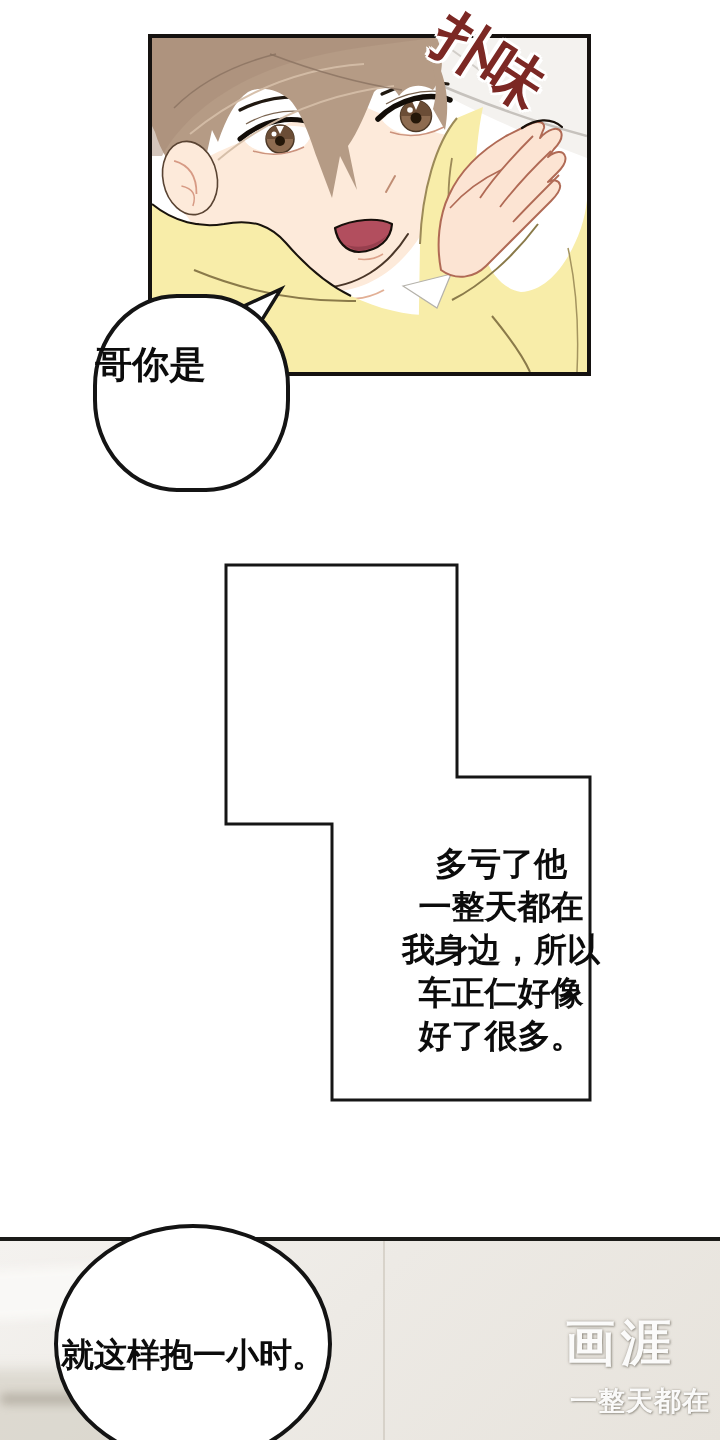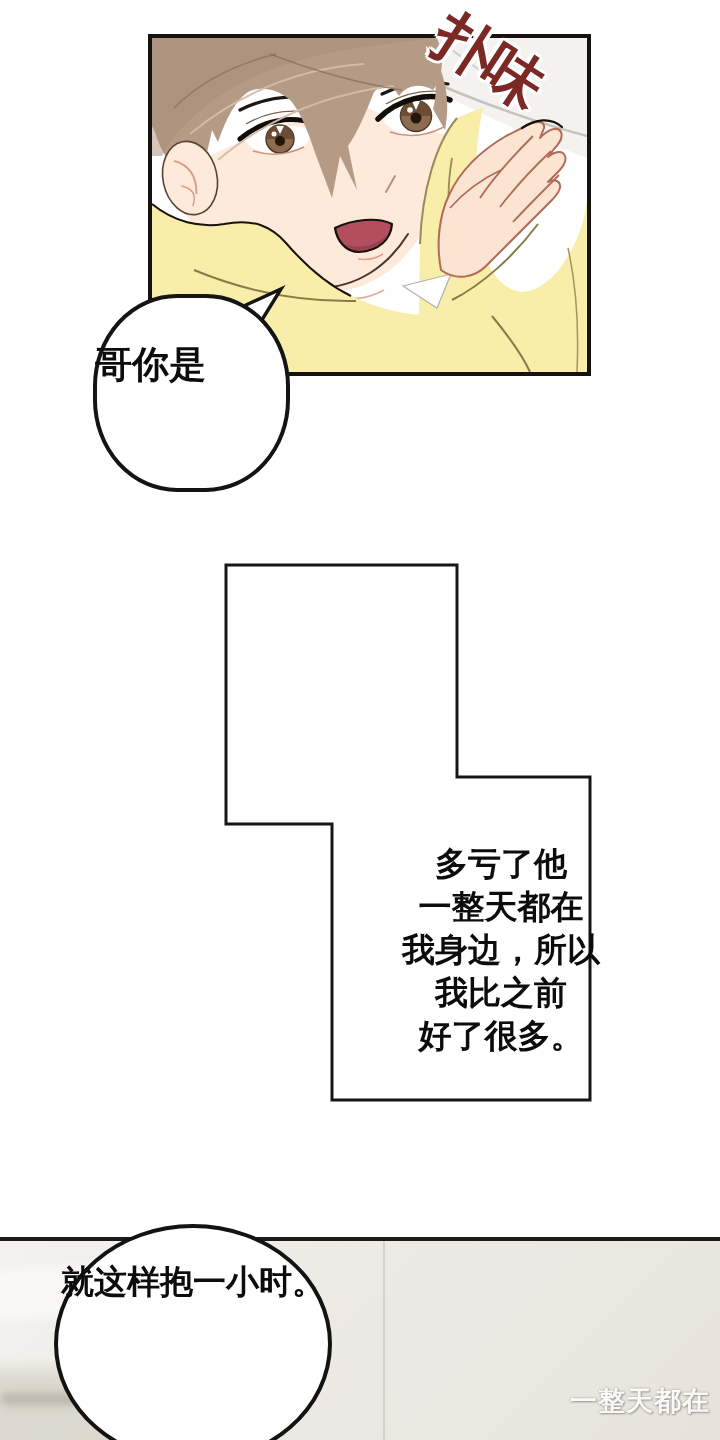--- a/index.html
+++ b/index.html
@@ -52,21 +52,21 @@
   .furn-c{position:absolute;left:0;top:152px;width:160px;height:12px;
     background:rgba(160,153,140,.55);filter:blur(4px);border-radius:8px;}
   .wall-line{position:absolute;left:383px;top:0;width:2px;height:203px;
     background:rgba(198,192,181,.55);}
   
   .bubble2{
     position:absolute;left:54px;top:1224px;width:278px;height:240px;
     background:#fff;border:4px solid #131313;border-radius:50%;box-sizing:border-box;z-index:2;
   }
   .bubble2-text{
-    position:absolute;left:54px;top:1260px;width:278px;z-index:3;
+    position:absolute;left:54px;top:1333px;width:278px;z-index:3;
     text-align:center;font-size:33px;font-weight:700;color:#0c0c0c;white-space:nowrap;
   }
   
   .wm-logo{
     position:absolute;left:565px;top:1316px;z-index:3;
     font-size:50px;font-weight:900;letter-spacing:6px;line-height:1.1;
     color:rgba(255,255,255,.96);
     text-shadow:0 0 3px rgba(128,122,110,.65),1px 1px 2px rgba(110,105,95,.55);
   }
   .wm-sub{
@@ -183,29 +183,30 @@
     <div>哥你是</div>
   </div>
 
   <svg class="thought-svg" viewBox="0 0 380 550" aria-hidden="true">
     <polygon points="6,7 237,7 237,219 370,219 370,542 112,542 112,266 6,266" fill="#ffffff" stroke="#161616" stroke-width="3"></polygon>
   </svg>
   <div class="thought2-text">
     <div>多亏了他</div>
     <div>一整天都在</div>
     <div>我身边，所以</div>
-    <div>我比之前</div>
+    <div>车正仁好像</div>
     <div>好了很多。</div>
   </div>
 
   <div class="bottom-panel">
     <div class="furn-a"></div>
     <div class="furn-b"></div>
     <div class="furn-c"></div>
     <div class="wall-line"></div>
   </div>
 
   <div class="bubble2"></div>
   <div class="bubble2-text">就这样抱一小时。</div>
 
+  <div class="wm-logo">画涯</div>
   <div class="wm-sub">一整天都在</div>
 
 </div>
 
 </body></html>

